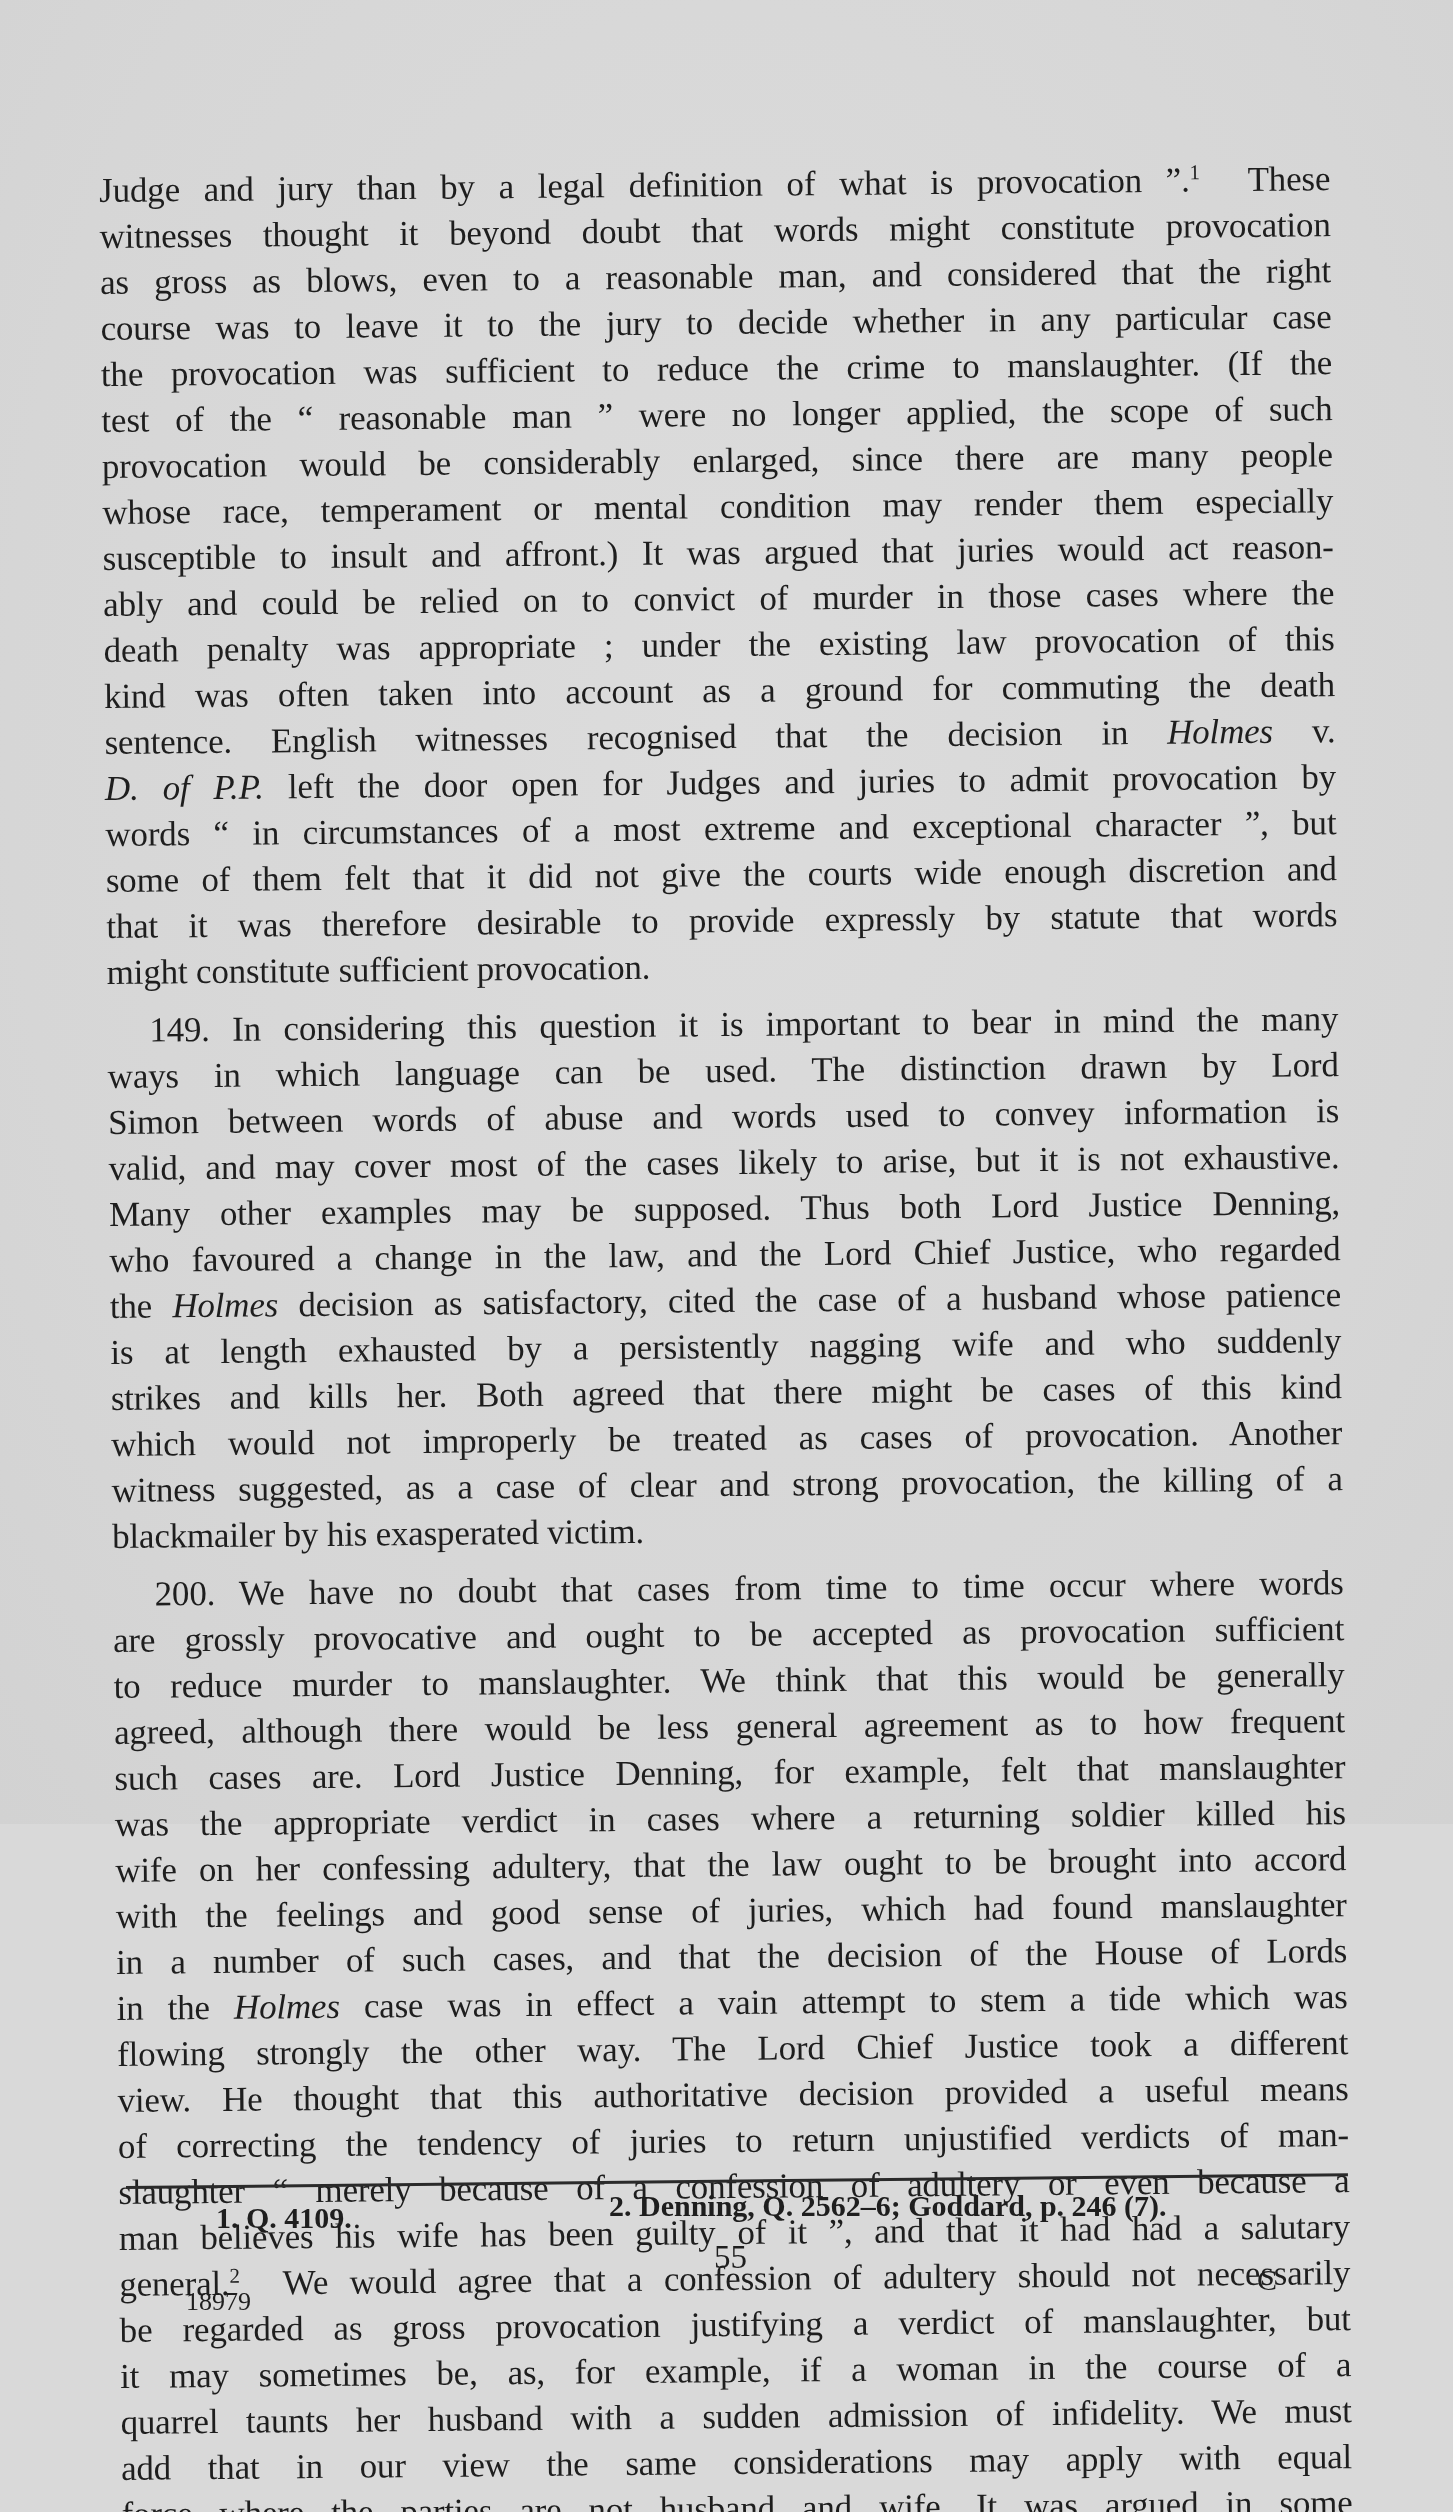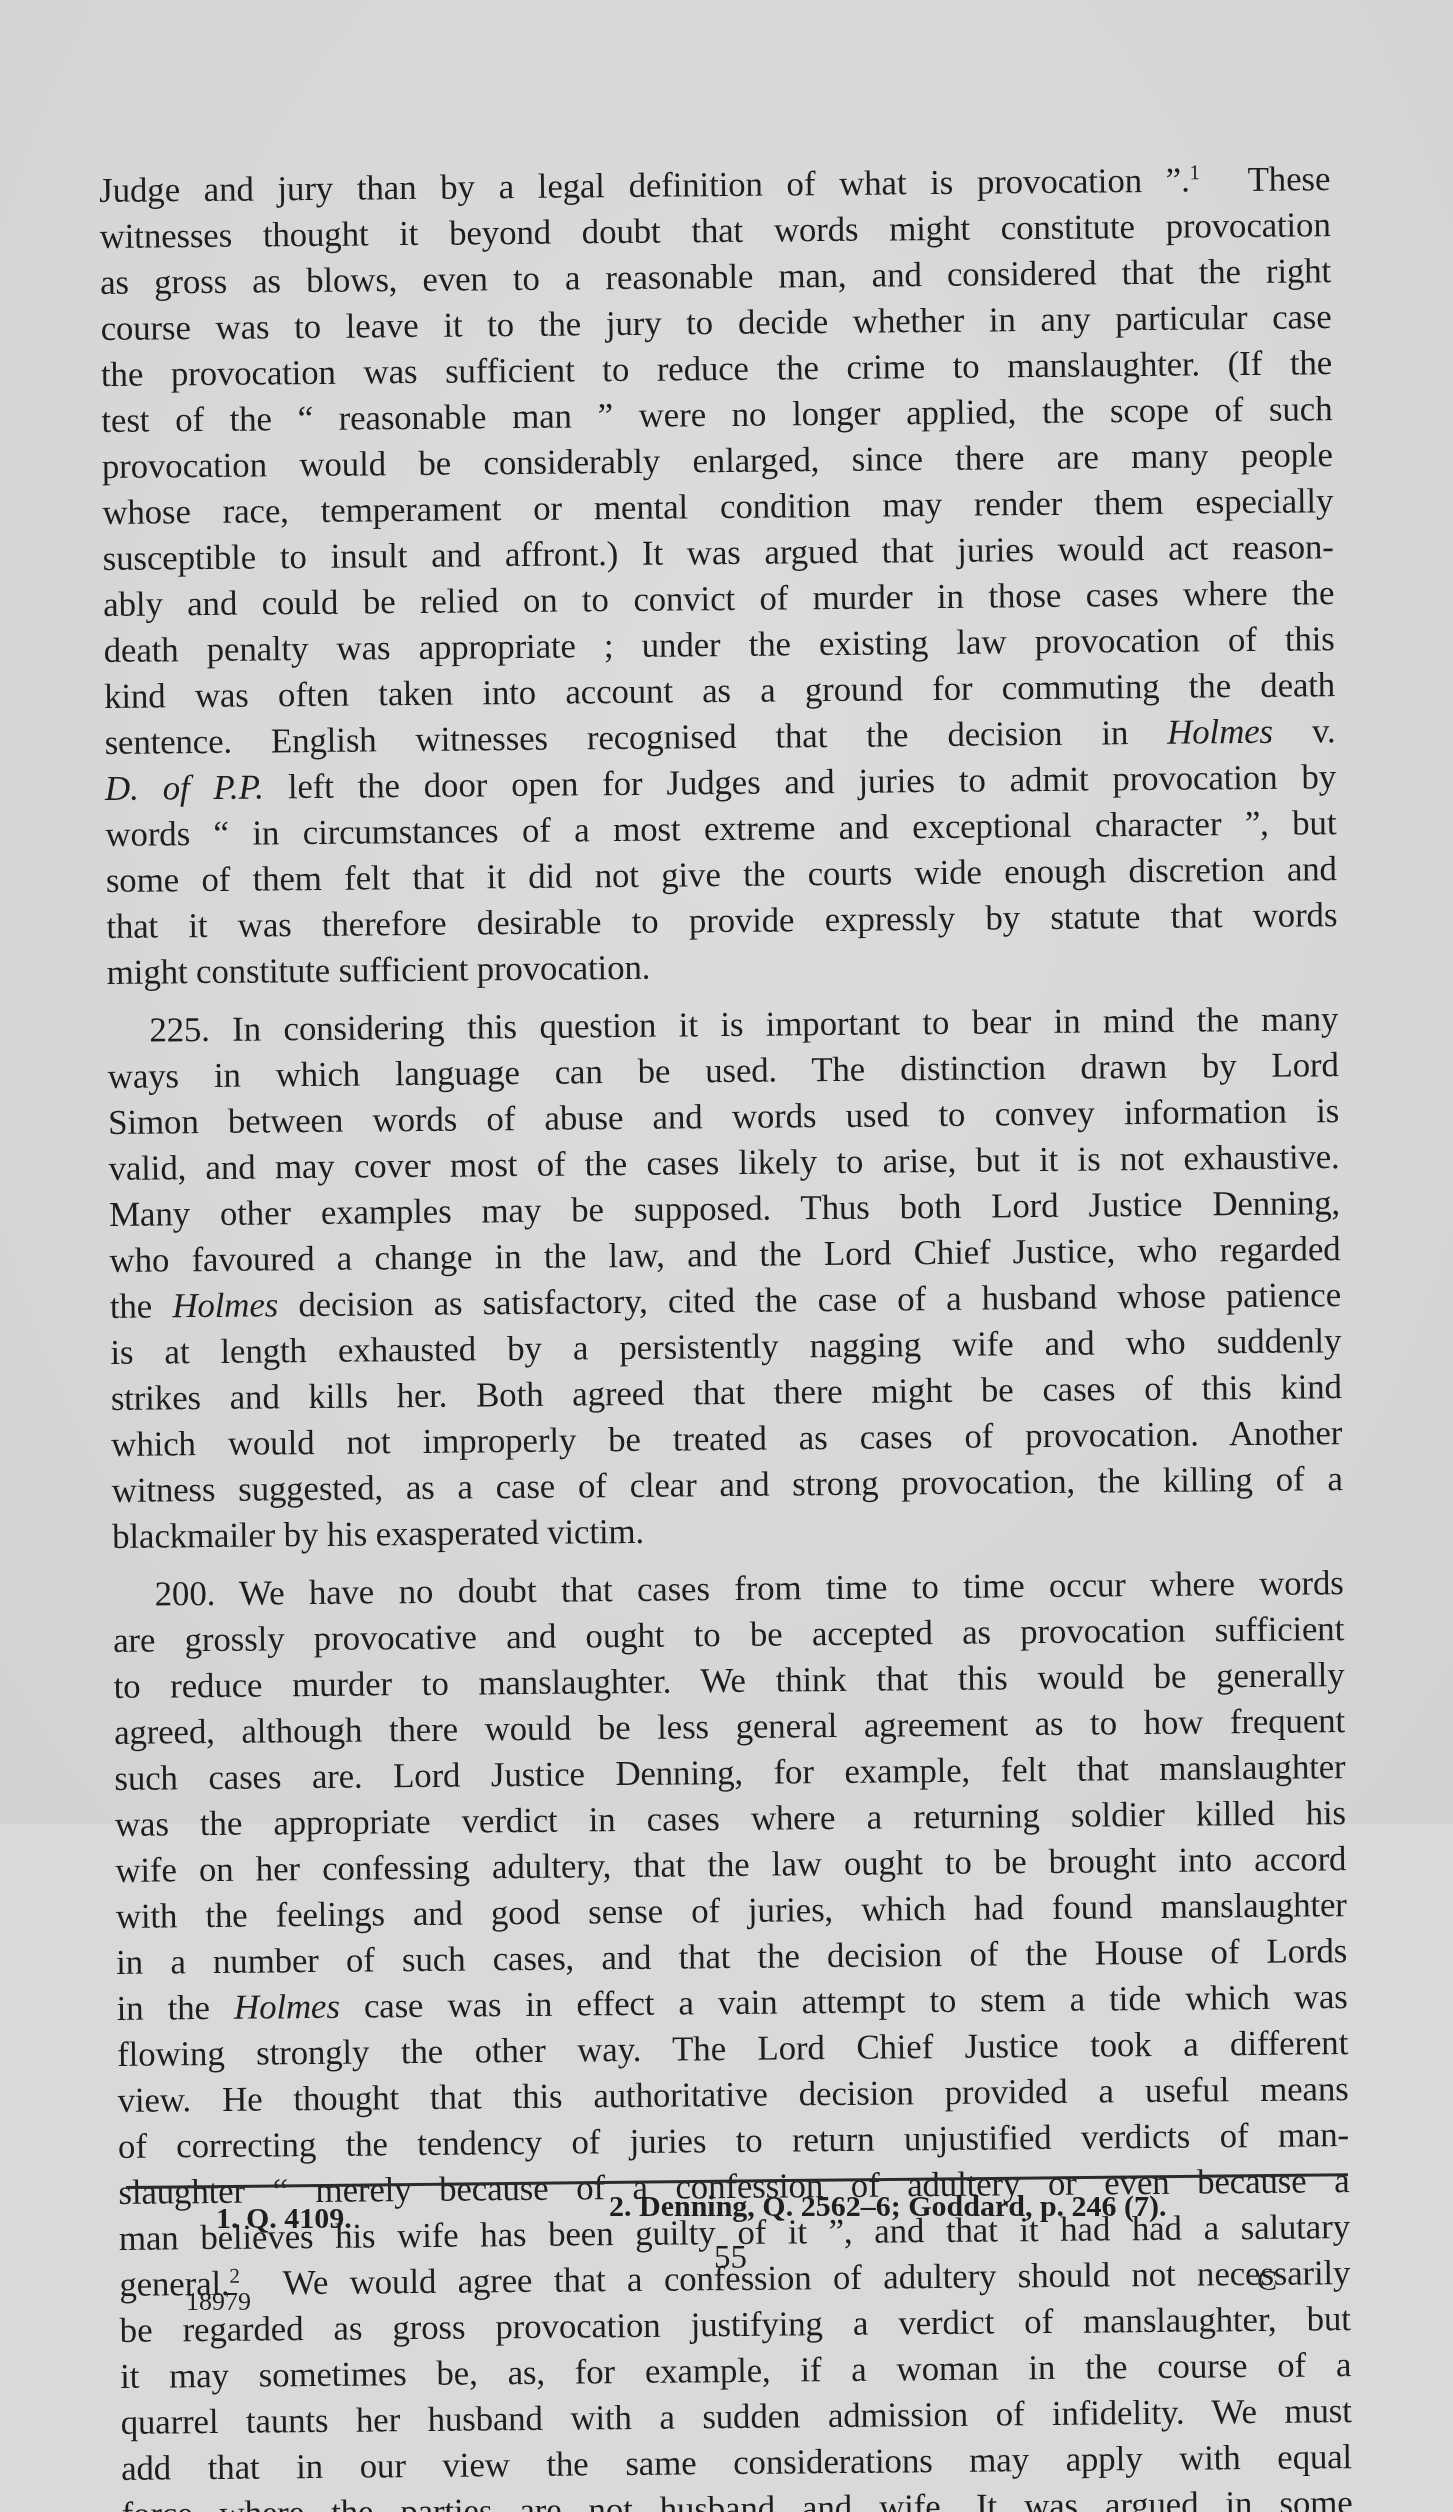--- a/index.html
+++ b/index.html
@@ -73,21 +73,21 @@
       <span class="line"><i>D. of P.P.</i> <span>left the door open for Judges and juries to admit provocation by</span></span>
       <span class="line">words “ in circumstances of a most extreme and exceptional character ”, but</span>
       <span class="line">some of them felt that it did not give the courts wide enough discretion and</span>
       <span class="line">that it was therefore desirable to provide expressly by statute that words</span>
       <span class="line last">might constitute sufficient provocation.</span>
     </div>
 
     <span class="gap"></span>
 
     <div>
-      <span class="line indent"><span>225.</span> <span>In considering this question it is important to bear in mind the many</span></span>
+      <span class="line indent"><span>149.</span> <span>In considering this question it is important to bear in mind the many</span></span>
       <span class="line">ways in which language can be used.  The distinction drawn by Lord</span>
       <span class="line">Simon between words of abuse and words used to convey information is</span>
       <span class="line">valid, and may cover most of the cases likely to arise, but it is not exhaustive.</span>
       <span class="line">Many other examples may be supposed.  Thus both Lord Justice Denning,</span>
       <span class="line">who favoured a change in the law, and the Lord Chief Justice, who regarded</span>
       <span class="line"><span>the</span> <i>Holmes</i> <span>decision as satisfactory, cited the case of a husband whose patience</span></span>
       <span class="line">is at length exhausted by a persistently nagging wife and who suddenly</span>
       <span class="line">strikes and kills her.  Both agreed that there might be cases of this kind</span>
       <span class="line">which would not improperly be treated as cases of provocation.  Another</span>
       <span class="line">witness suggested, as a case of clear and strong provocation, the killing of a</span>

